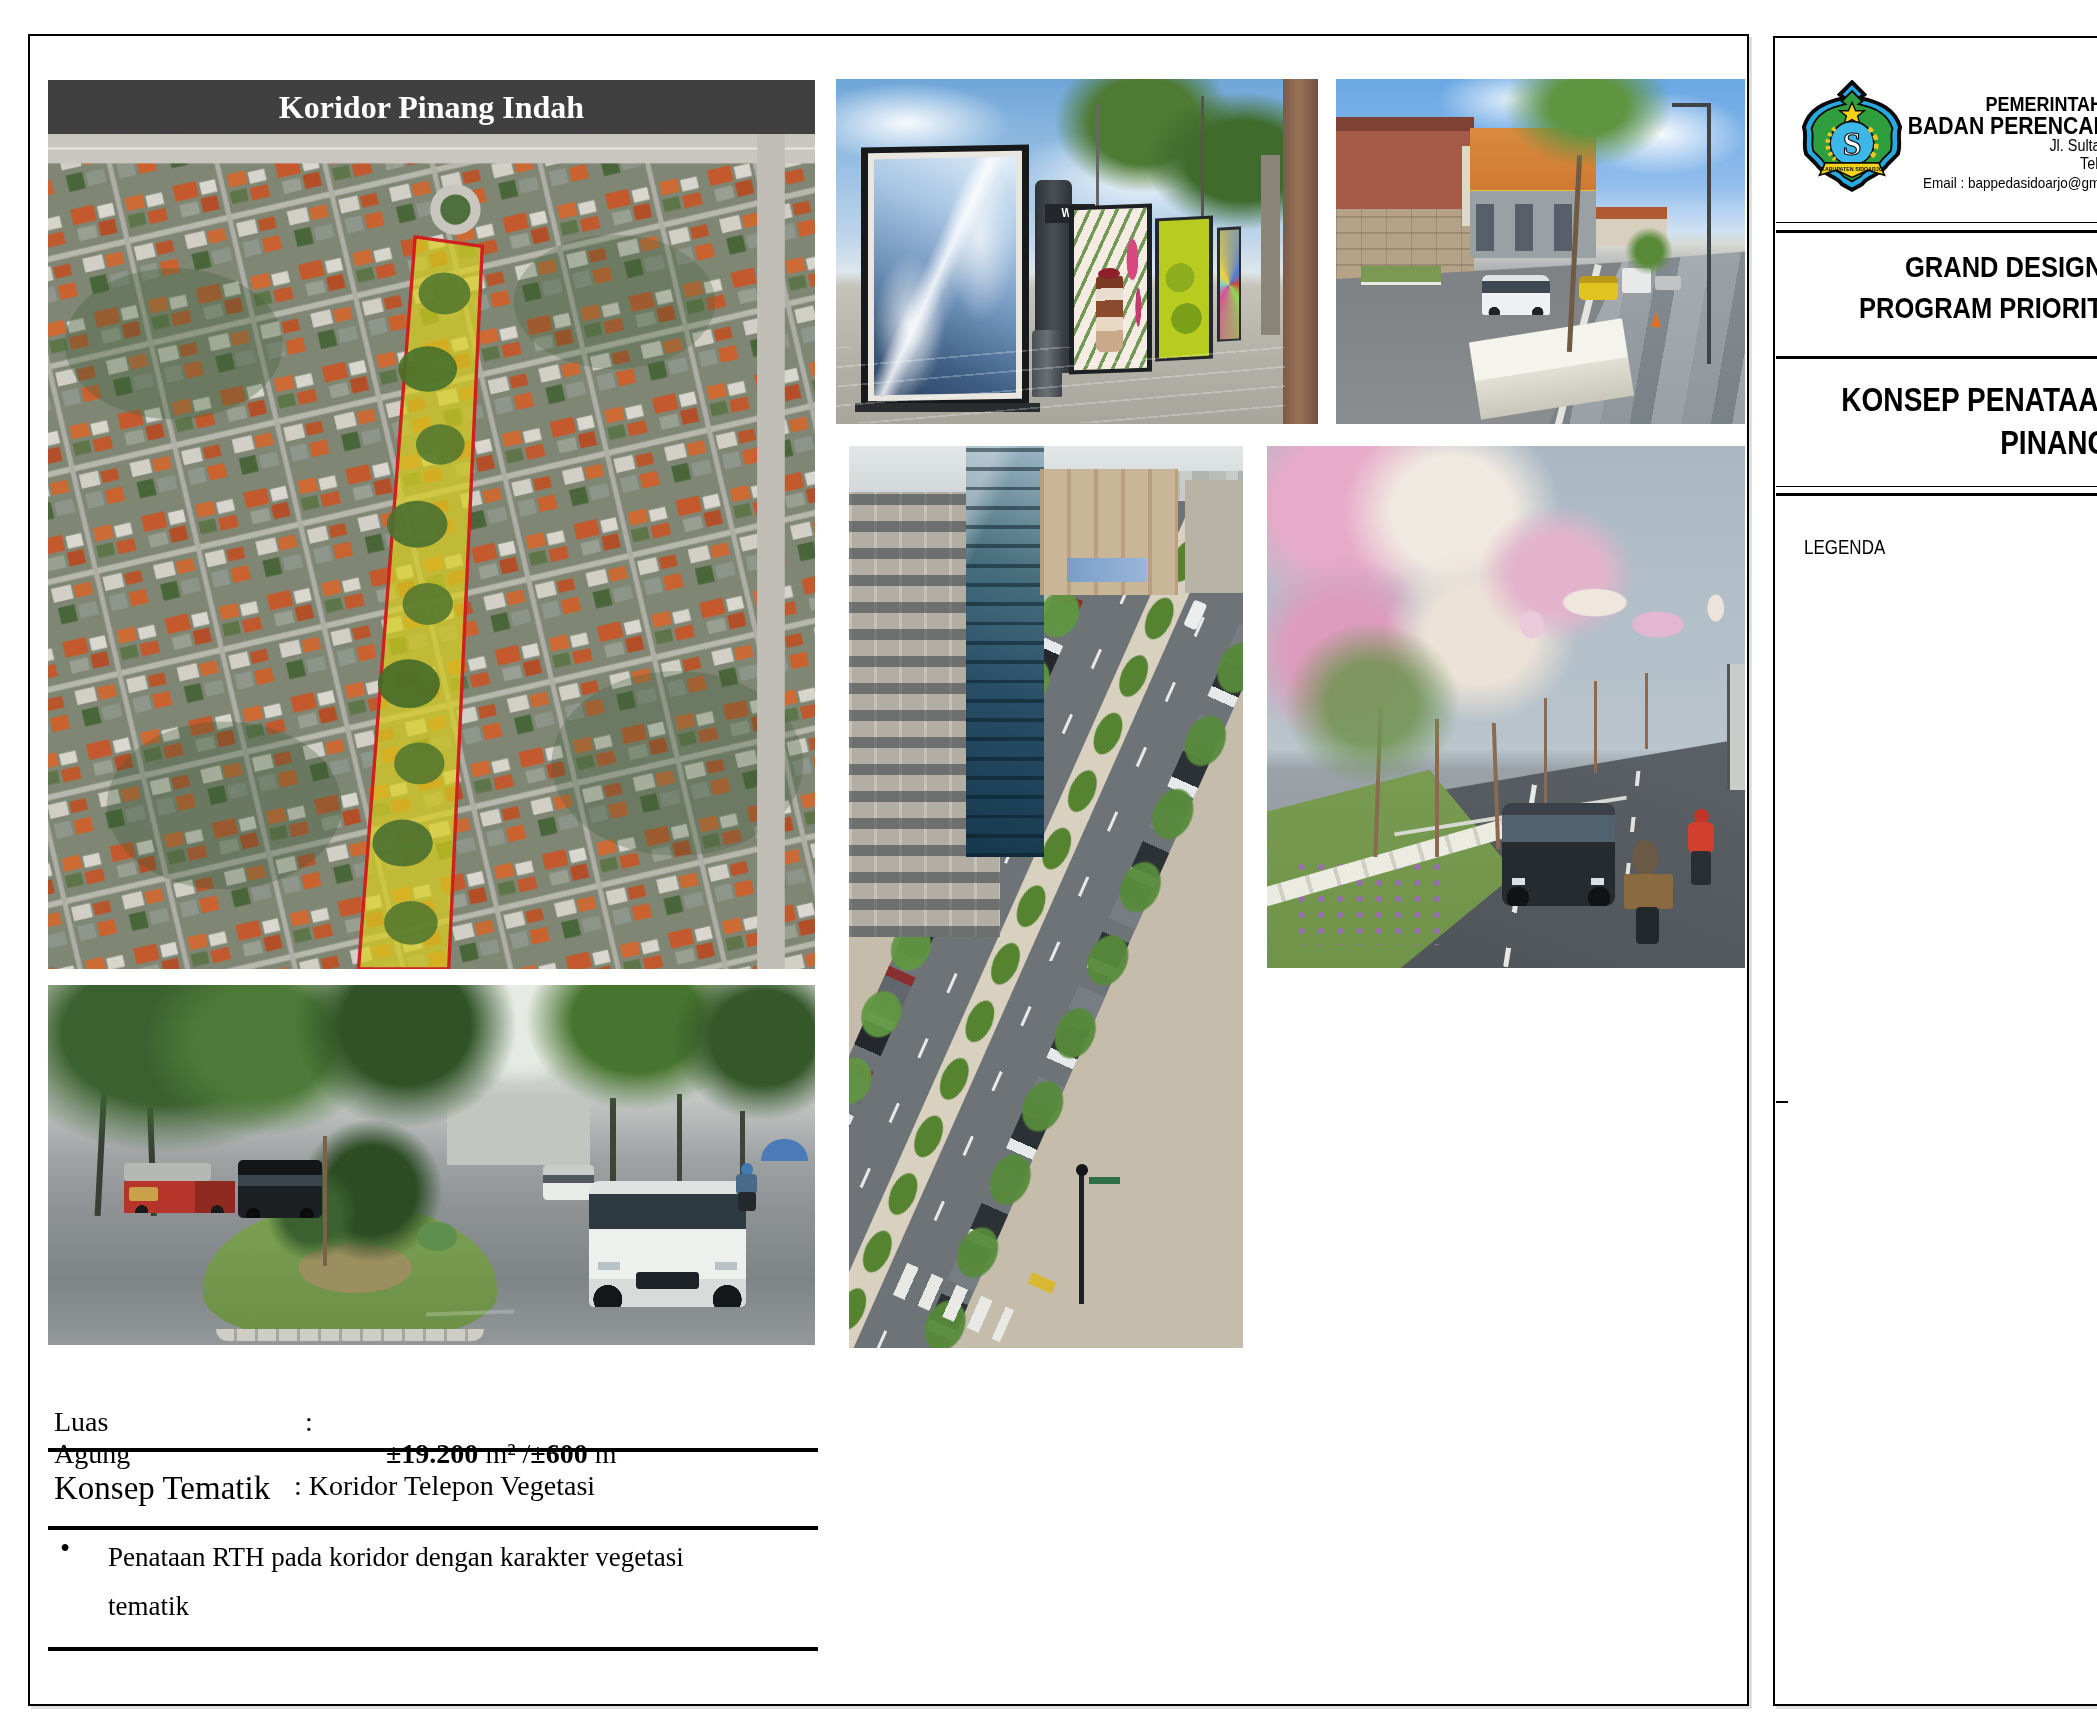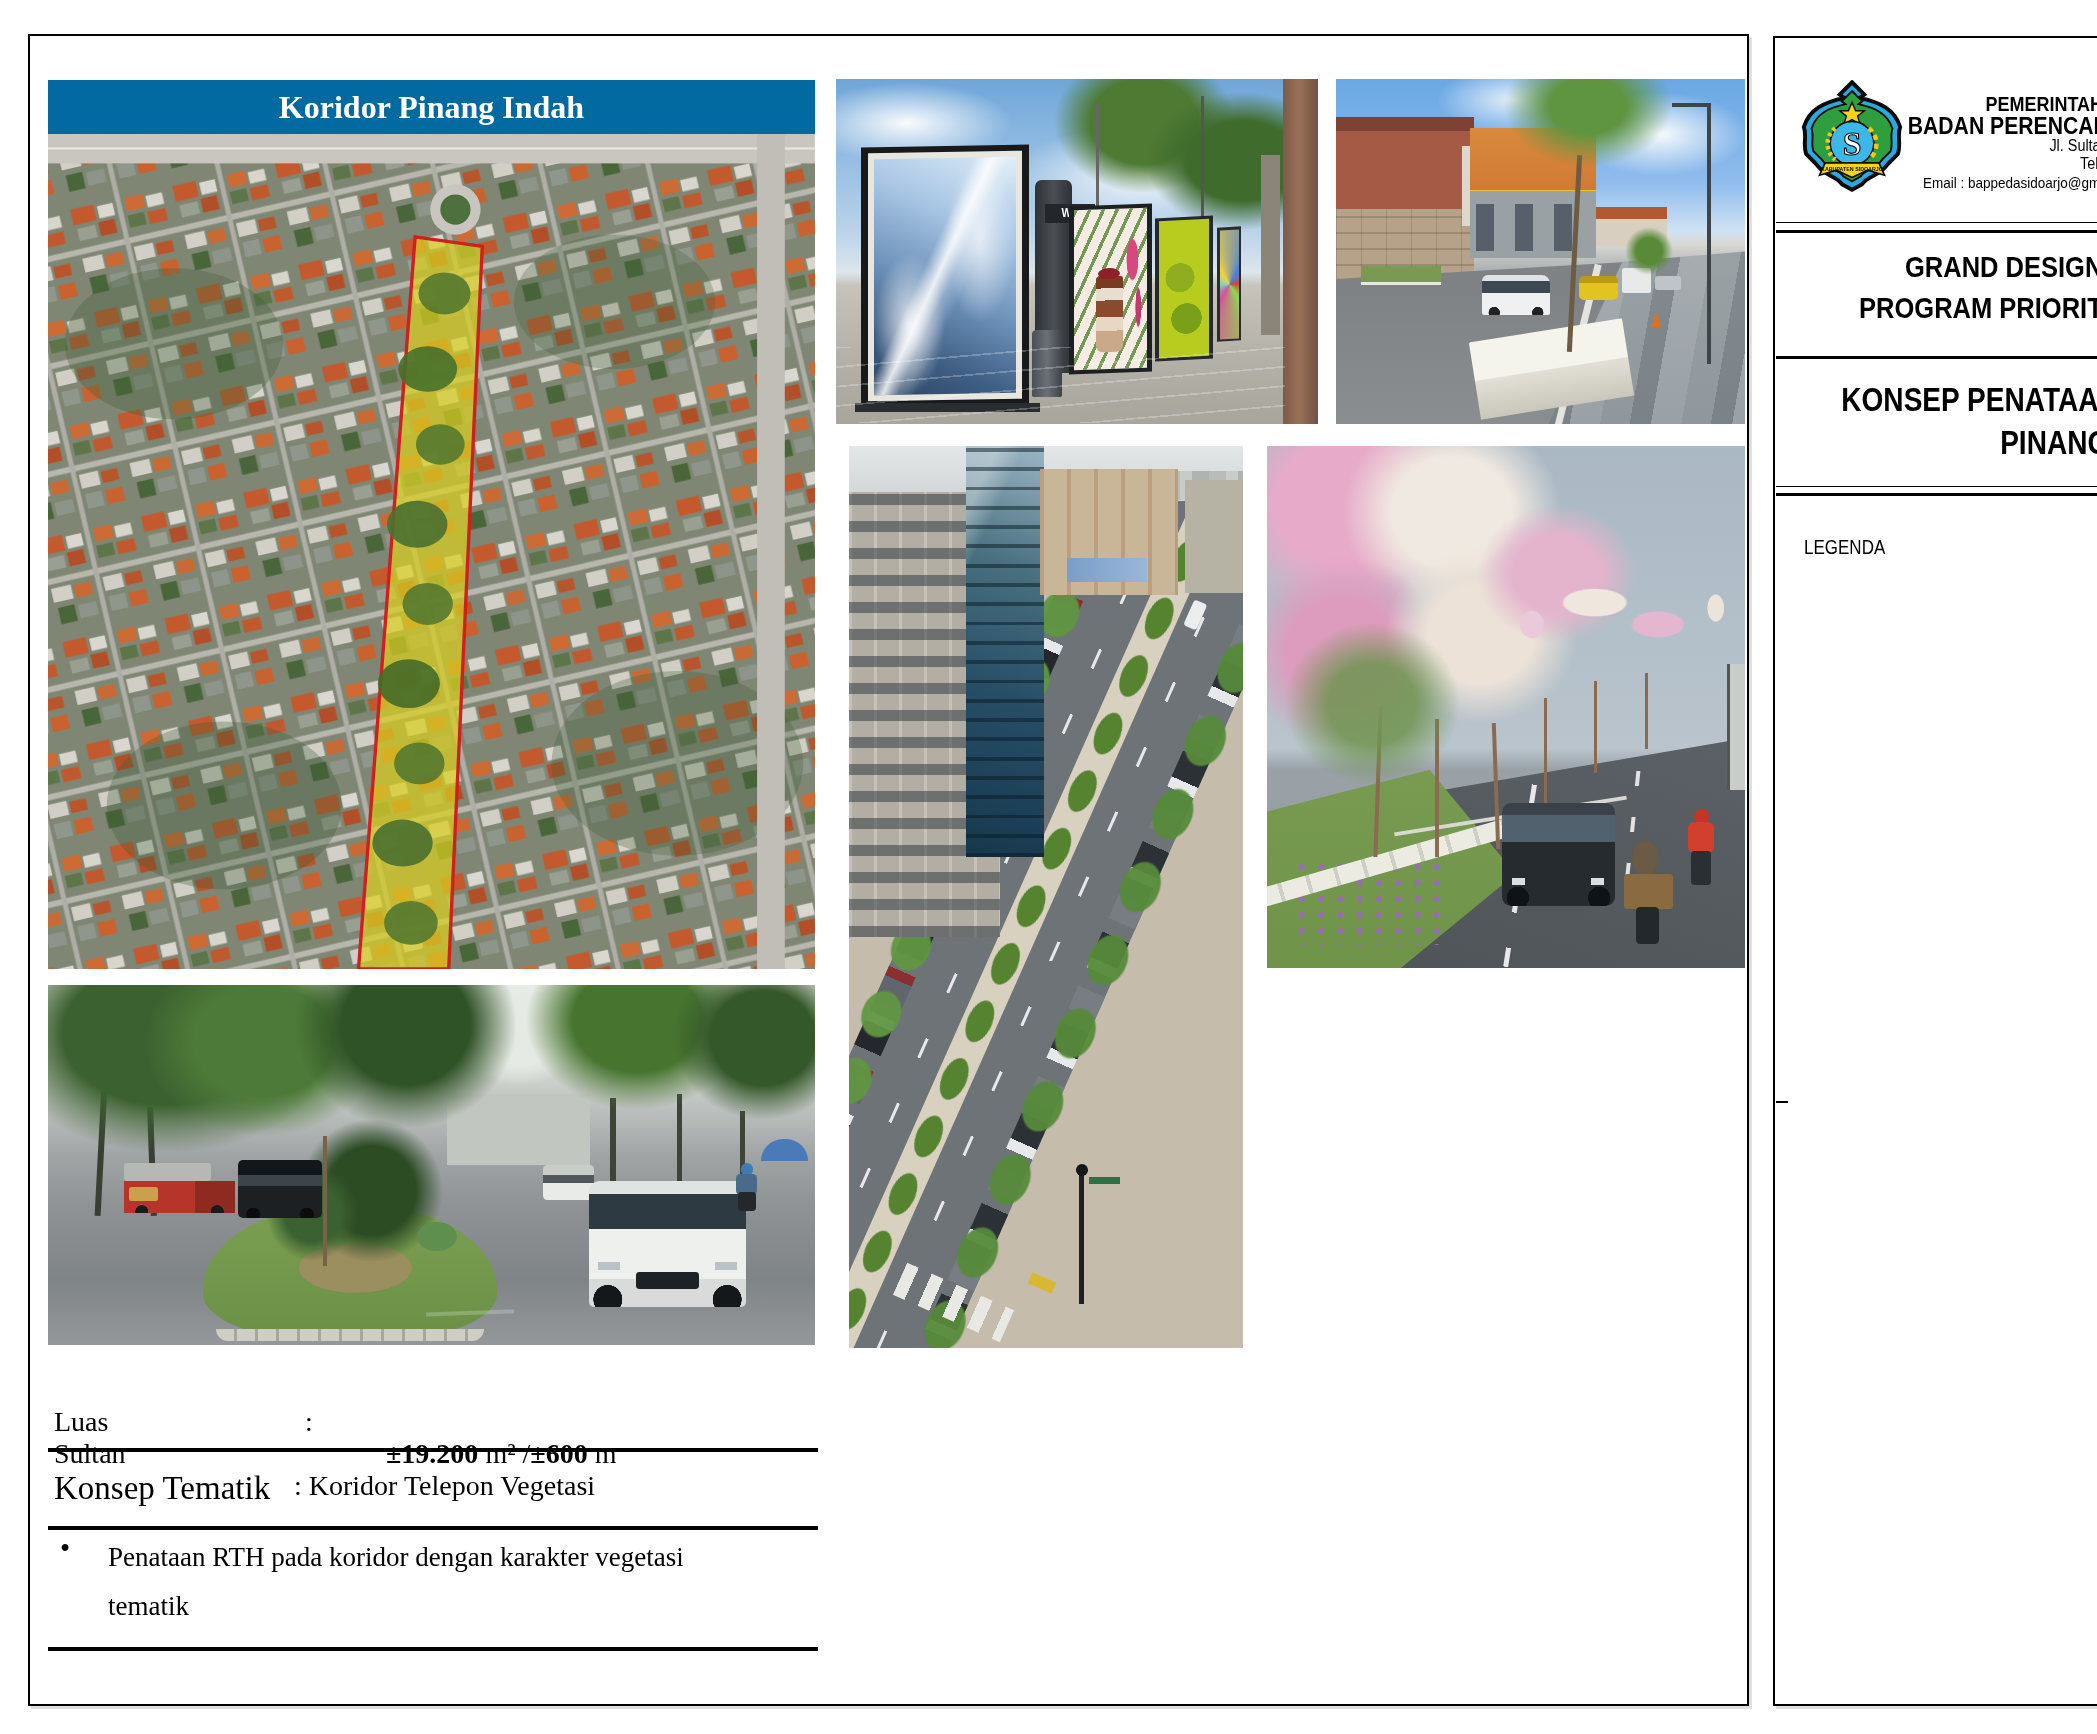--- a/index.html
+++ b/index.html
@@ -20,21 +20,21 @@
   .b{font-weight:bold}
 </style>
 </head>
 <body>
 
 <div id="page">
 
   <div class="panel" style="left:28px;top:34px;width:1721px;height:1672px"></div>
   <div class="panel" style="left:1773px;top:36px;width:661px;height:1670px"></div>
 
-  <div class="abs" style="left:48px;top:80px;width:767px;height:55px;background:#0369a1;text-align:center">
+  <div class="abs" style="left:48px;top:80px;width:767px;height:55px;background:#404040;text-align:center">
     <span class="ser b" style="color:#fff;font-size:32px;line-height:55px">Koridor Pinang Indah</span>
   </div>
 
   <svg class="abs" style="left:48px;top:134px" width="767" height="835" viewBox="0 0 1828 1990">
     <defs>
       <pattern id="city" width="250" height="250" patternUnits="userSpaceOnUse" patternTransform="rotate(-13 914 995)">
         <rect width="250" height="250" fill="#7f8674"></rect>
         <rect x="0" y="104" width="250" height="14" fill="#b7b7ae"></rect>
         <rect x="118" y="0" width="12" height="250" fill="#aeaea6"></rect>
         <rect x="8" y="8" width="56" height="38" fill="#c3592c"></rect>
@@ -270,21 +270,21 @@
     <span class="ph" style="left:685px;top:178px;width:28px;height:48px">
       <span class="blob" style="left:7.6px;top:0;width:12.6px;height:12.6px;background:#3f7ab0"></span>
       <span class="ph" style="left:3.4px;top:11px;width:21px;height:21px;background:#4a6a8a;border-radius:4.2px"></span>
       <span class="ph" style="left:5px;top:29px;width:17.6px;height:18.5px;background:#24282c;border-radius:3.4px"></span>
     </span>
     <span class="blob" style="left:713px;top:154px;width:47px;height:22px;border-radius:23.5px 23.5px 0 0;background:#4a7ab8"></span>
     <span class="ph" style="left:378px;top:326px;width:88px;height:4.2px;background:rgba(255,255,255,.22);transform:rotate(-2deg)"></span>
   </div>
 
   <div class="abs ser" style="left:0;top:0">
-    <span class="abs ser" style="left:54px;top:1406px;font-size:28px">Luas Sultan</span>
+    <span class="abs ser" style="left:54px;top:1406px;font-size:28px">Luas Agung</span>
     <span class="abs ser" style="left:305px;top:1406px;font-size:28px">:</span>
     <span class="abs ser pre" style="left:344px;top:1406px;font-size:28px">
       <b>±19.200</b><span> m² /</span><b>±600</b><span> m</span>
     </span>
   </div>
   <div class="rule" style="left:48px;top:1448px;width:770px;height:3.8px"></div>
 
   <span class="abs ser" style="left:54px;top:1470px;font-size:33px">Konsep Tematik</span>
   <span class="abs ser" style="left:294px;top:1470px;font-size:28px">: Koridor Telepon Vegetasi</span>
   <div class="rule" style="left:48px;top:1526px;width:770px;height:3.8px"></div>

